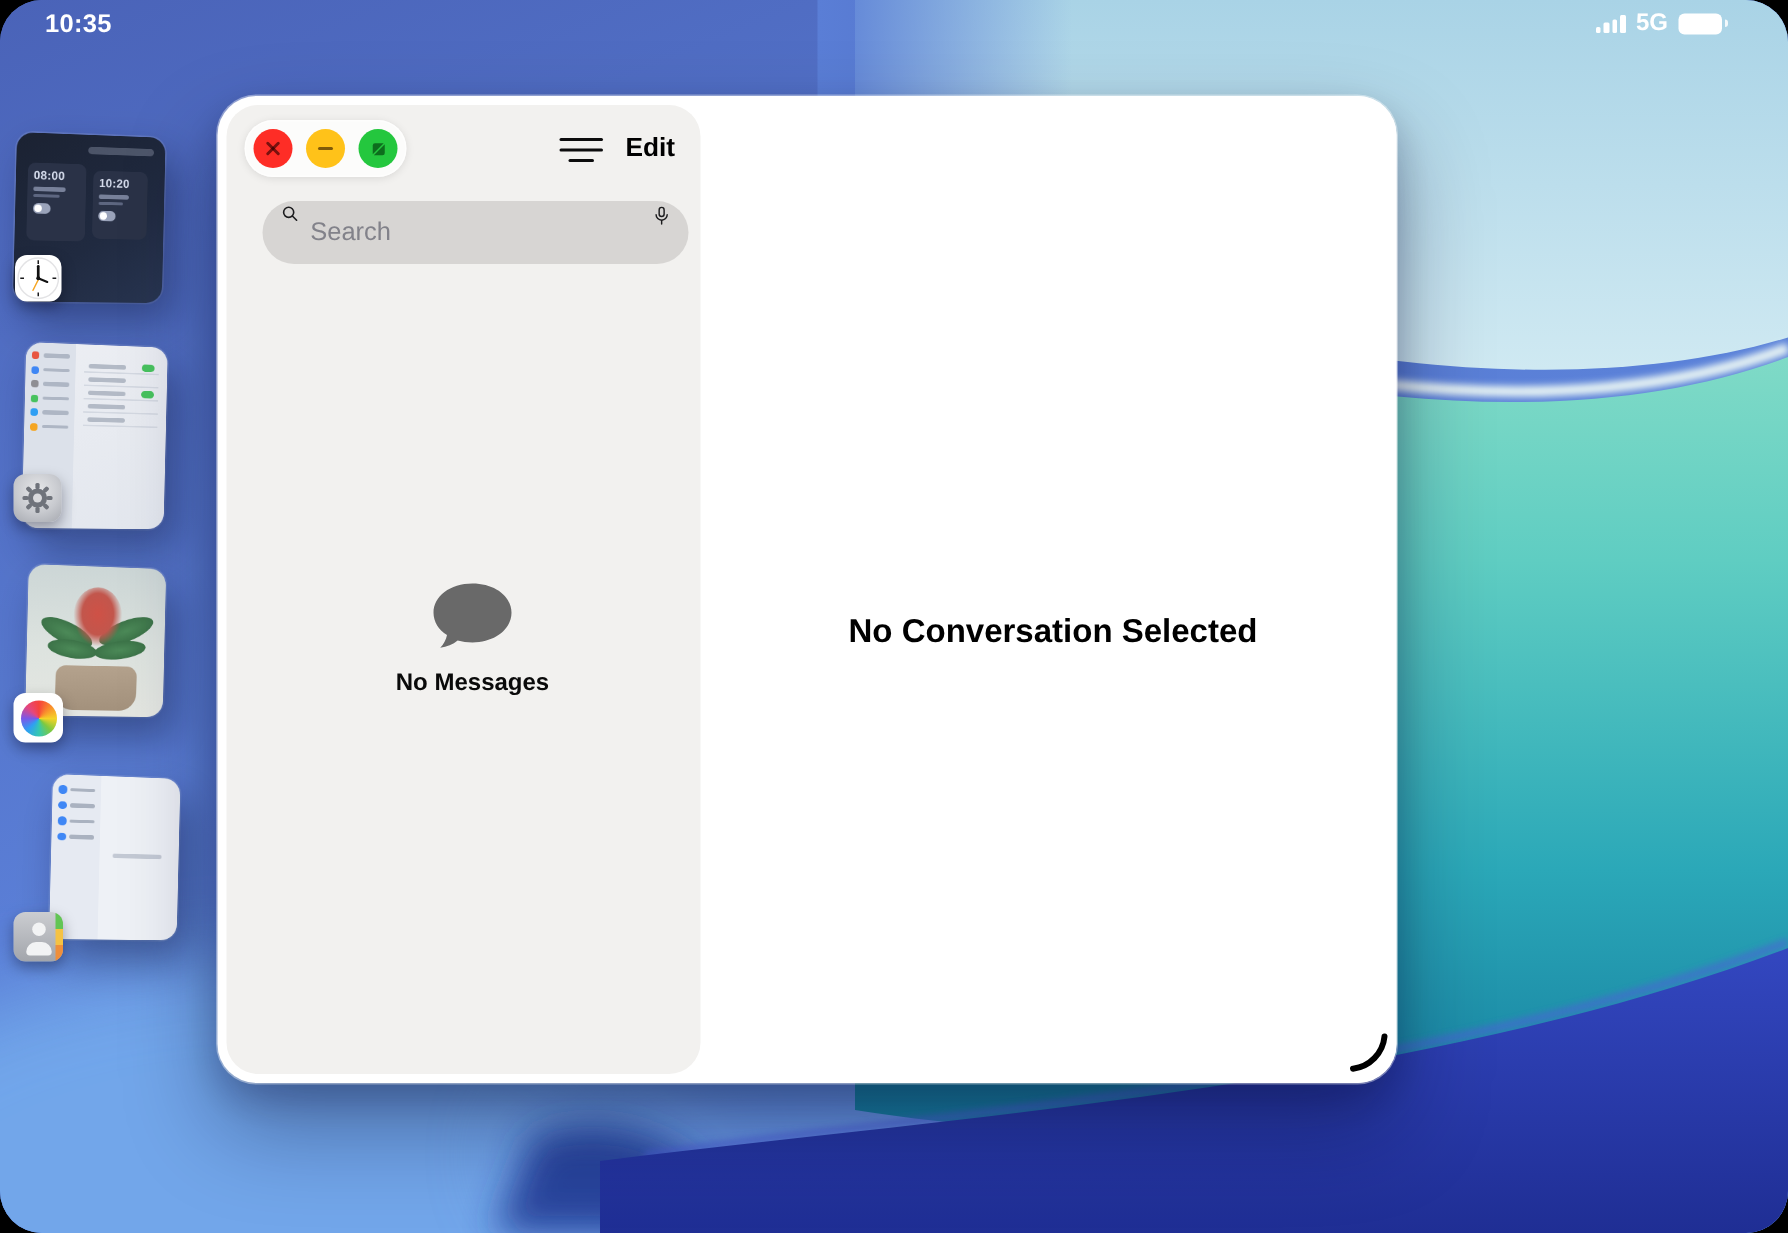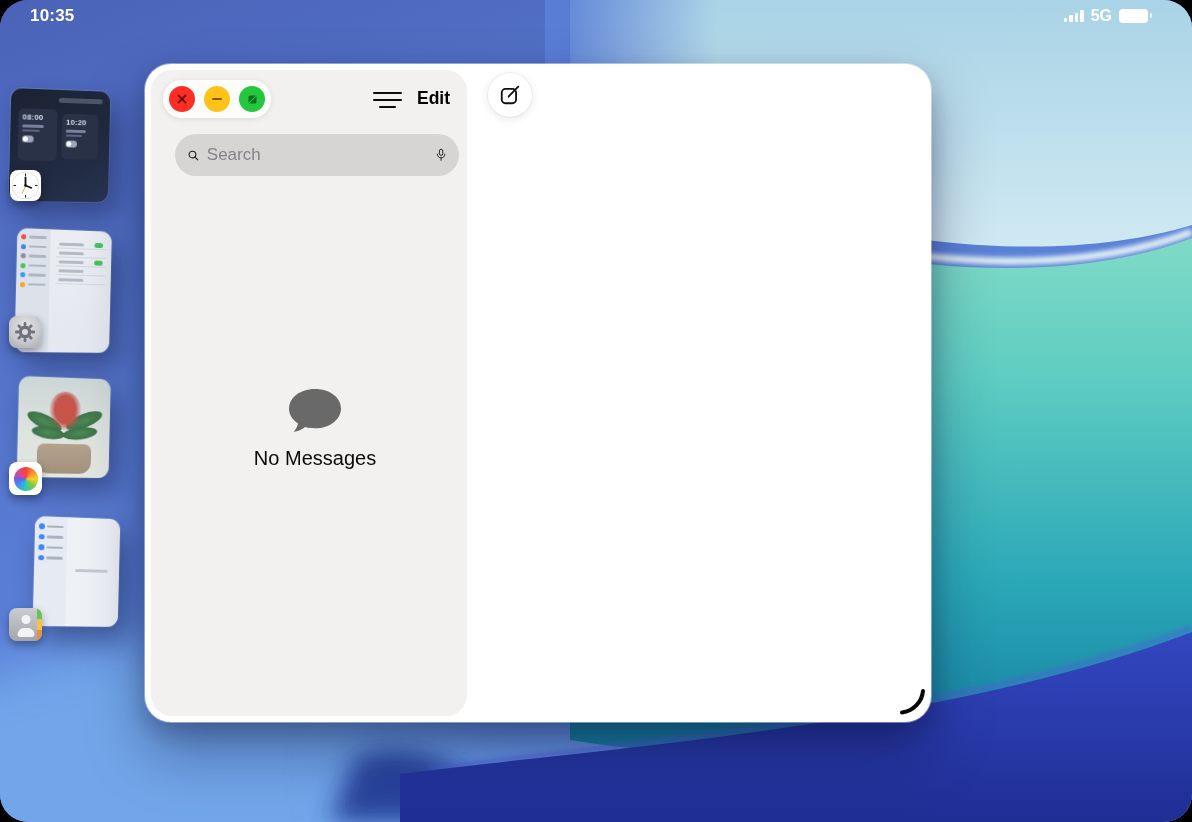--- a/index.html
+++ b/index.html
@@ -112,28 +112,28 @@
   .filter-btn i { display:block; height:2.6px; border-radius:2px; background:#0c0c0d; }
   .filter-btn .f1{width:29px}.filter-btn .f2{width:29px}.filter-btn .f3{width:17px}
 
   .edit-btn { position:absolute; left:266px; top:18px; font-size:17.5px; font-weight:600; color:#000; cursor:pointer; }
 
   .compose-btn { position:absolute; left:343px; top:9px; width:44px; height:44px; border-radius:50%;
                  background:#fff; box-shadow:0 0 0 1px rgba(0,0,0,.045), 0 2px 10px rgba(0,0,0,.10);
                  display:flex; align-items:center; justify-content:center; cursor:pointer; }
 
   .searchbar { position:absolute; left:24px; top:64px; width:284px; height:42px; border-radius:21px;
-               background:#d7d5d3; display:flex; align-items:center; padding:0 13px; gap:8px; }
+               background:#d7d5d3; display:flex; padding:0 13px; gap:8px; }
   .searchbar input { flex:1; border:none; outline:none; background:transparent; font-size:17px; color:#222;
                      font-family:"Liberation Sans", sans-serif; }
   .searchbar input::placeholder { color:#82828a; opacity:1; }
 
   .empty-side { position:absolute; left:6px; width:316px; top:318px; text-align:center; }
   .empty-side .bubble { margin:0 auto; width:56px; height:46px; }
-  .empty-side h2 { margin-top:13px; font-size:20px; font-weight:400; color:#0a0a0a; }
+  .empty-side h2 { margin-top:13px; font-size:16px; font-weight:700; color:#0a0a0a; }
   .empty-side p { margin:7px auto 0; width:242px; font-size:15px; line-height:1.32; color:#8a8a8e; }
 
   .empty-main { position:absolute; left:0; right:0; top:344px; text-align:center;
                 font-size:22px; font-weight:700; color:#000; }
 
   .resize-arc { position:absolute; right:2px; bottom:3px; width:40px; height:40px; }
 </style>
 </head>
 <body>
 
@@ -394,19 +394,22 @@
     </div>
 
     <div class="compose-btn">
       <svg width="22" height="22" viewBox="0 0 24 24">
         <rect x="3" y="5.4" width="15.6" height="15.6" rx="4" fill="none" stroke="#111" stroke-width="2"></rect>
         <line x1="10.6" y1="13.4" x2="21" y2="2.8" stroke="#111" stroke-width="2" stroke-linecap="round"></line>
         <path d="M10.2,13.8 L10,15.2 L11.4,15 Z" fill="#111"></path>
       </svg>
     </div>
 
+    <div class="pane-right">
+      <div class="empty-main">No Conversation Selected</div>
+    </div>
 
     <svg class="resize-arc" viewBox="0 0 40 40">
       <path d="M34,12 A24,24 0 0 1 13,33.5" fill="none" stroke="#000" stroke-width="4" stroke-linecap="round"></path>
     </svg>
   </div>
 
 </div>
 
 </body></html>

